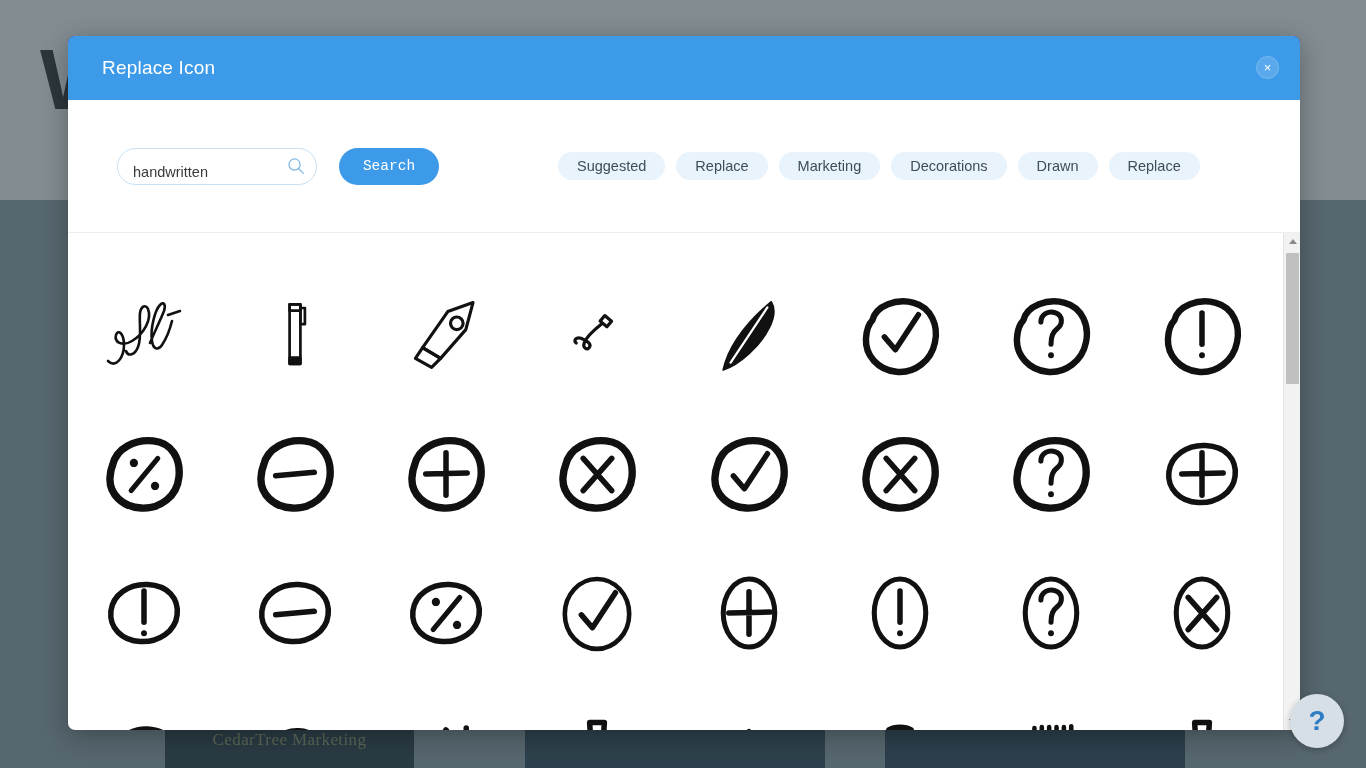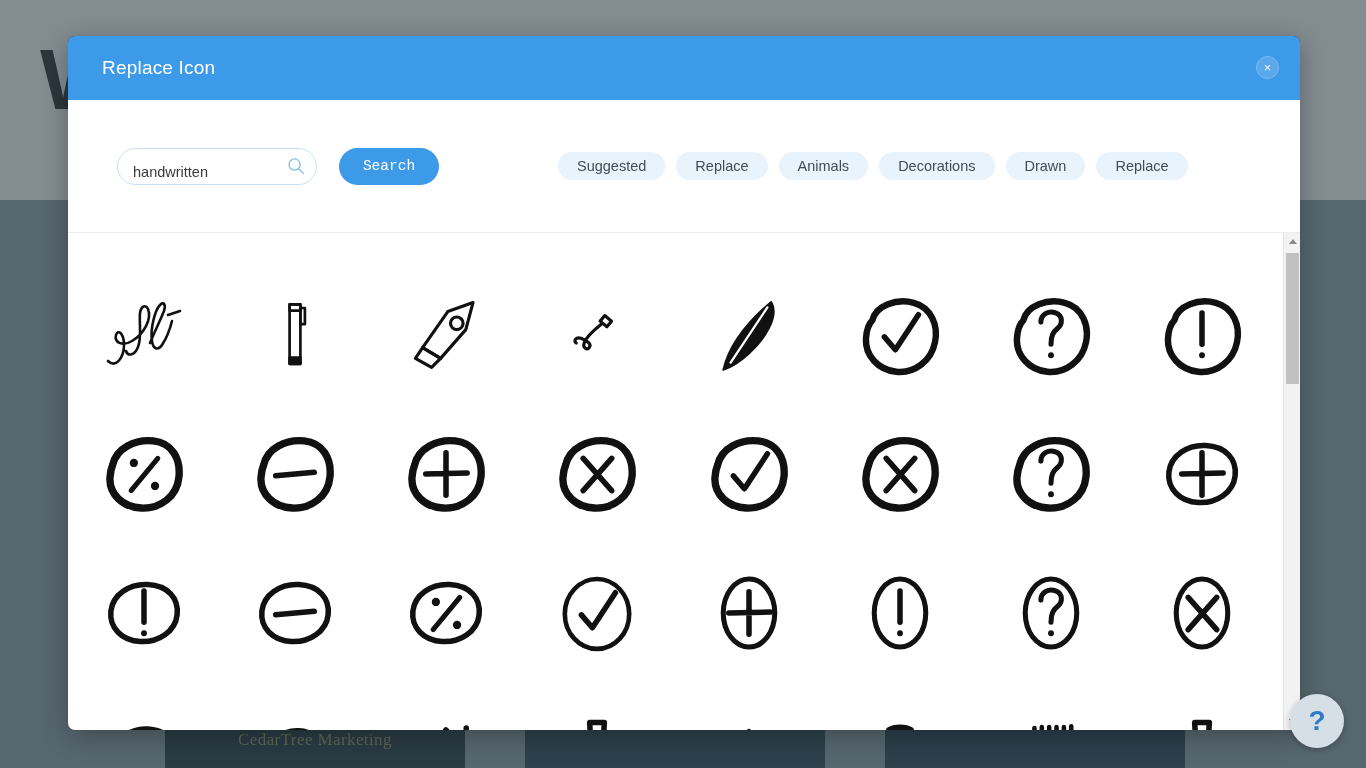--- a/index.html
+++ b/index.html
@@ -36,21 +36,21 @@
   }
   .bg-card {
     position: absolute;
     top: 712px;
     height: 56px;
     background: #152834;
     display: flex;
     align-items: center;
     justify-content: center;
   }
-  #bg-card-1 { left: 165px;  width: 300px; }
+  #bg-card-1 { left: 165px;  width: 249px; }
   #bg-card-2 { left: 525px;  width: 300px; background: #1d3748; }
   #bg-card-3 { left: 885px;  width: 300px; background: #1b3244; }
   .bg-card-label {
     font-family: "Liberation Serif", serif;
     font-size: 17px;
     color: #9a9a5e;
     letter-spacing: 0.4px;
     white-space: nowrap;
   }
   #dim-overlay {
@@ -279,21 +279,21 @@
     <button id="search-button">Search</button>
 
     <div id="category-chips">
       <div class="chip">
         <span>Suggested</span>
       </div>
       <div class="chip">
         <span>Replace</span>
       </div>
       <div class="chip">
-        <span>Animals</span>
+        <span>Marketing</span>
       </div>
       <div class="chip">
         <span>Decorations</span>
       </div>
       <div class="chip">
         <span>Drawn</span>
       </div>
       <div class="chip">
         <span>Replace</span>
       </div>

